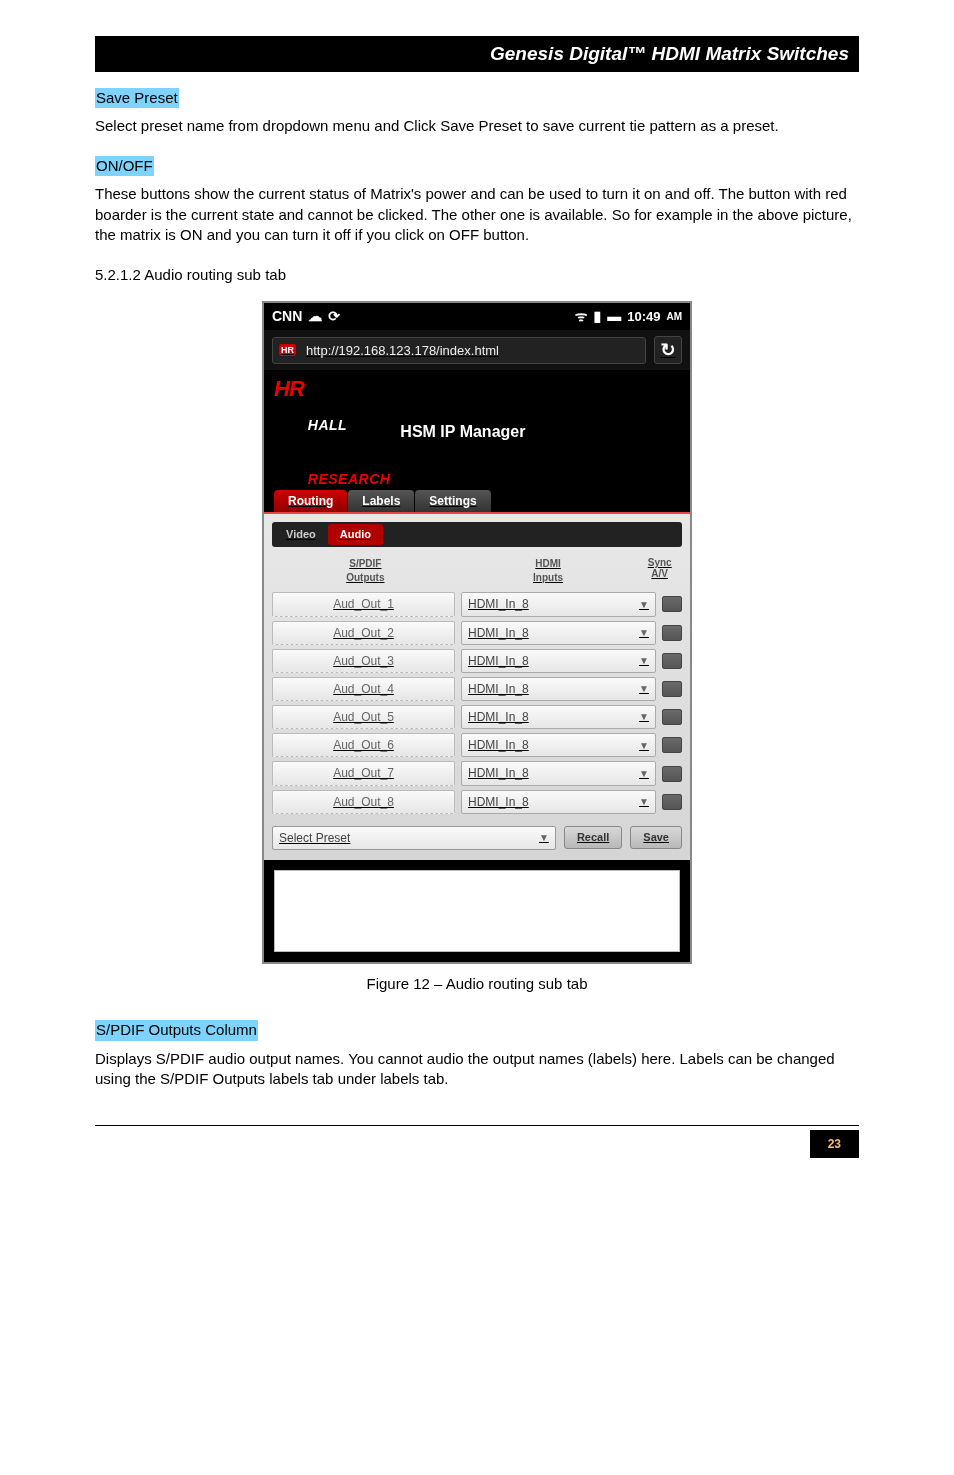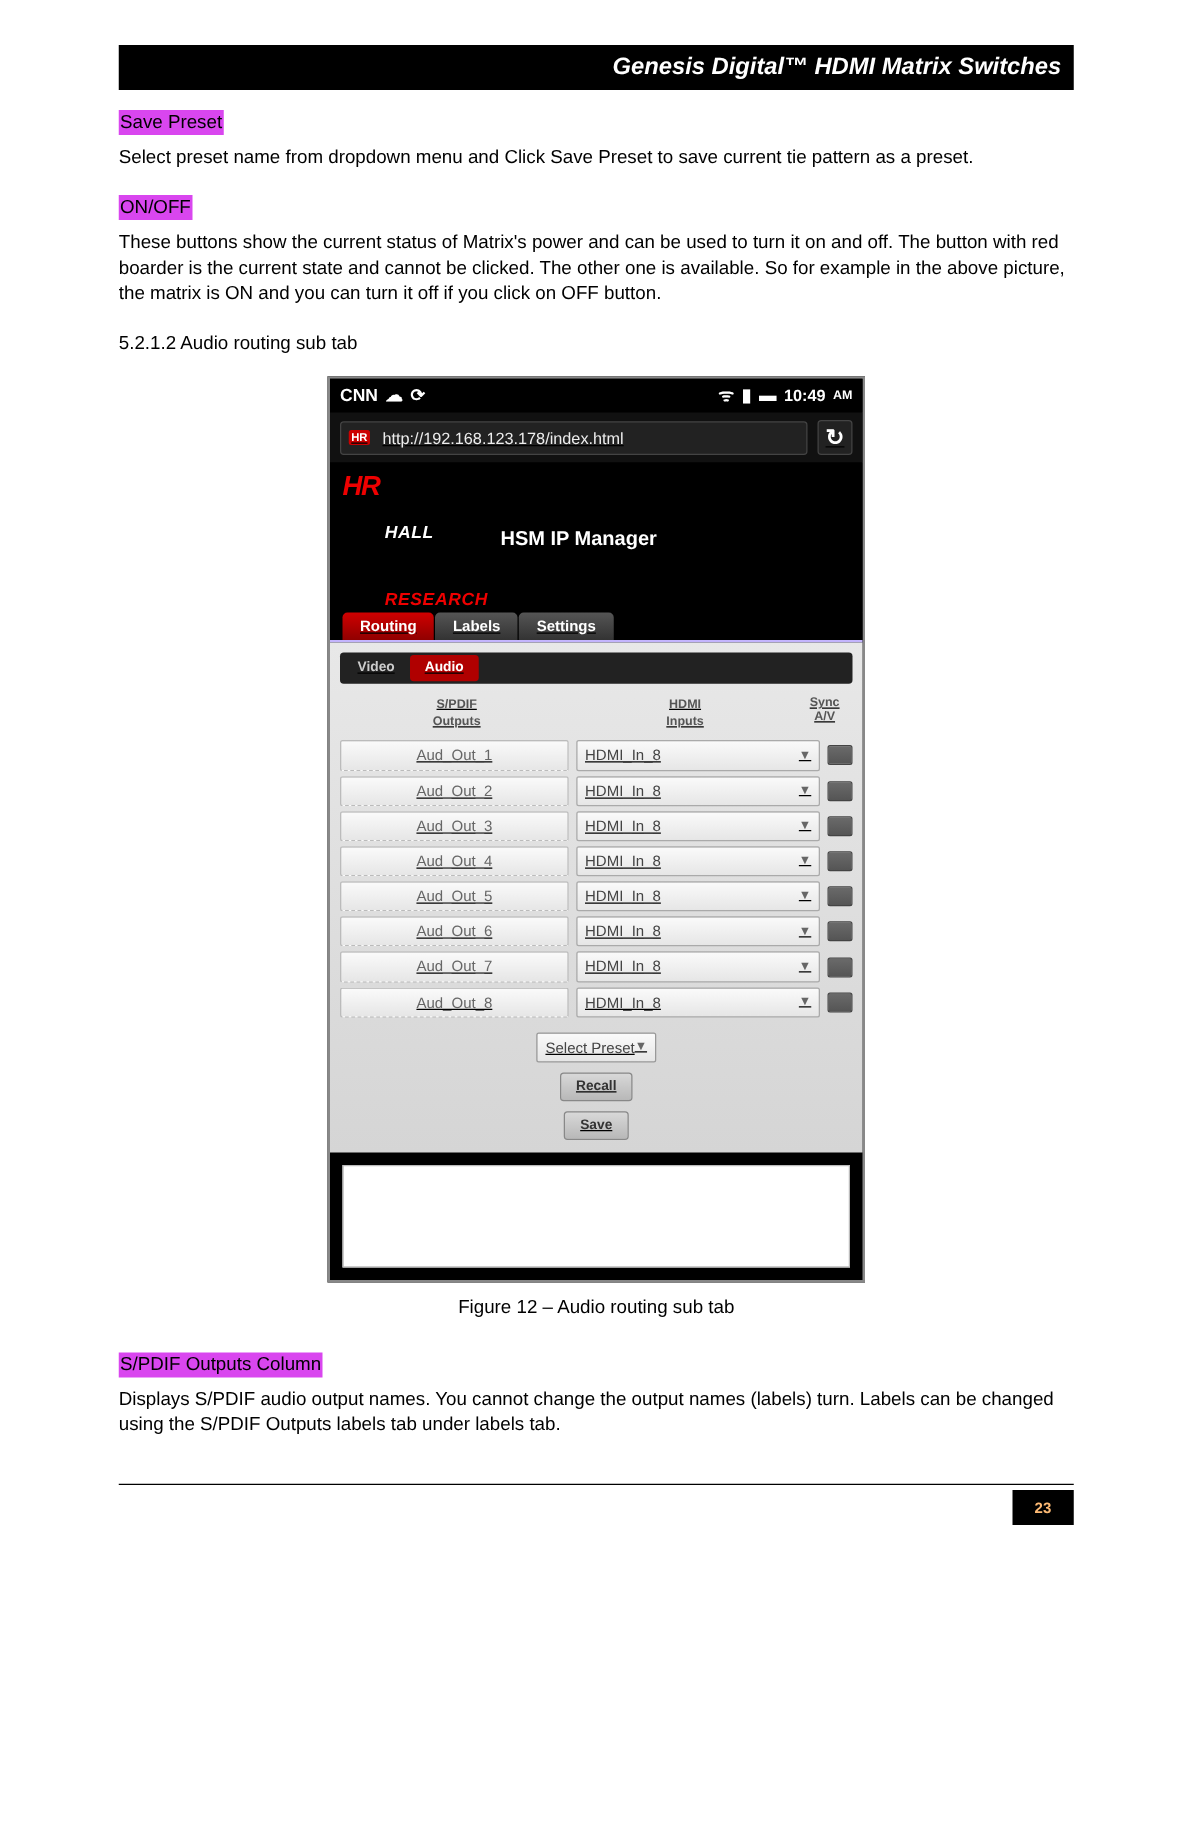--- a/index.html
+++ b/index.html
@@ -20,21 +20,21 @@
     background: #000;
     color: #fff;
     font-weight: bold;
     padding: 5px 10px 5px 0;
     text-align: right;
     font-size: 19px;
     font-style: italic;
     margin-bottom: 6px;
   }
   .gray-heading {
-    background: #d946ef;
+    background: #7dd3fc;
     display: inline-block;
     padding: 0 1px;
     margin: 10px 0 0 0;
     text-align: right;
   }
   .para {
     margin: 8px 0 10px 0;
   }
   .sm-para {
     margin: 20px 0 10px 0;
@@ -102,21 +102,21 @@
     line-height:1;
   }
   .hr-top { color:#e00; font-weight:bold; font-size:22px; letter-spacing:-1px; font-style:italic;}
   .hr-sub { color:#e00; font-size:14px; letter-spacing:0.5px; font-weight:bold; font-style:italic;margin-top:40px; }
   .hr-sub .white { color:#fff; }
   .app-title { color:#fff; font-weight:bold; font-size:16px; }
   .main-tabs {
     display:flex;
     background:#000;
     padding:0 10px;
-    border-bottom:2px solid #c4b5fd;
+    border-bottom:2px solid #ef4444;
   }
   .main-tab {
     background: linear-gradient(#555,#333);
     color:#fff;
     font-size:12px;
     font-weight:bold;
     padding:3px 14px;
     border-top-left-radius:4px;
     border-top-right-radius:4px;
     margin-right:1px;
@@ -192,21 +192,20 @@
     width:18px; height:14px;
     background: linear-gradient(#6a6a6a,#555);
     border:1px solid #444;
     border-radius:2px;
   }
   .preset-row {
     display:flex;
     align-items:center;
     gap:8px;
     margin-top:12px;
-    flex-direction:column;
   }
   .preset-select {
     flex:1;
     display:flex;
     align-items:center;
     justify-content:space-between;
     background: linear-gradient(#fafafa,#e6e6e6);
     border:1px solid #999;
     border-radius:2px;
     color:#444;
@@ -416,19 +415,19 @@
     </div>
 
     <div class="bottom-gap"></div>
   </div>
 
   <p class="fig-caption">Figure 12 – Audio routing sub tab</p>
 
   <div class="gray-heading">
     <span>S/PDIF Outputs Column</span>
   </div>
-  <p class="para">Displays S/PDIF audio output names. You cannot change the output names (labels) turn. Labels can be changed using the S/PDIF Outputs labels tab under labels tab.</p>
+  <p class="para">Displays S/PDIF audio output names. You cannot audio the output names (labels) here. Labels can be changed using the S/PDIF Outputs labels tab under labels tab.</p>
 
   <div class="footer-line">
     <div class="page-num">23</div>
   </div>
 
 </div>
 
 </body></html>

